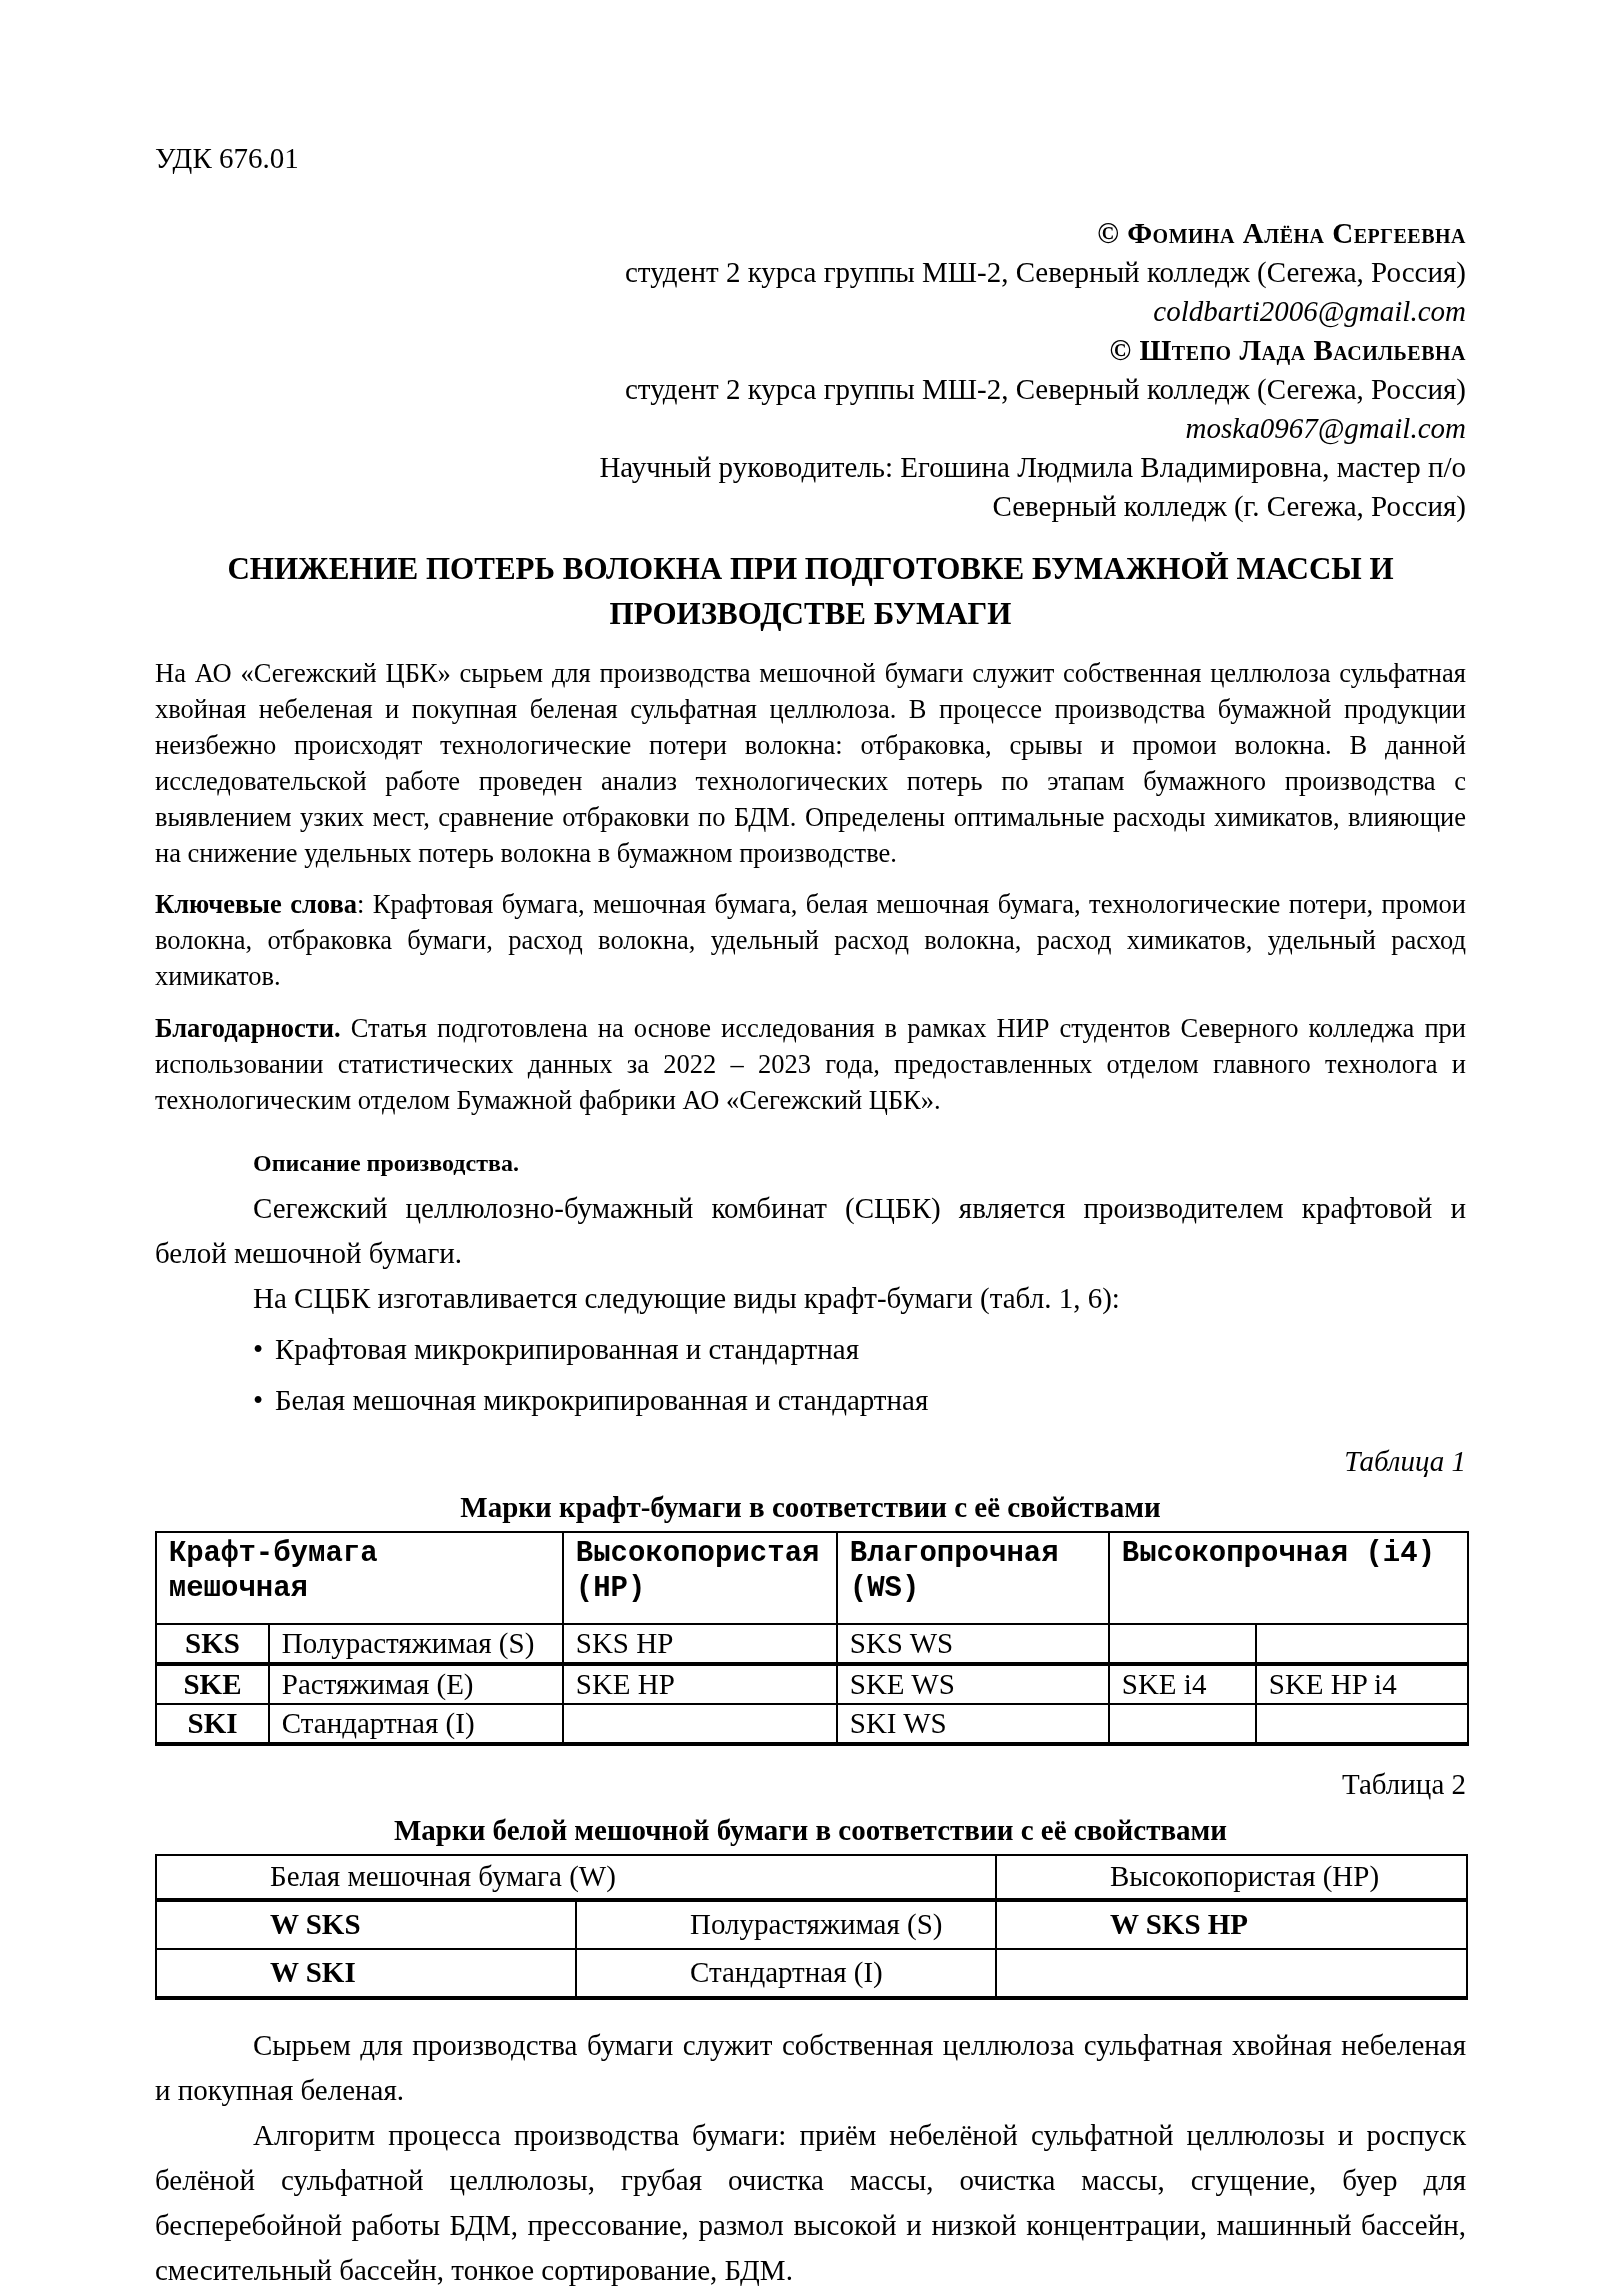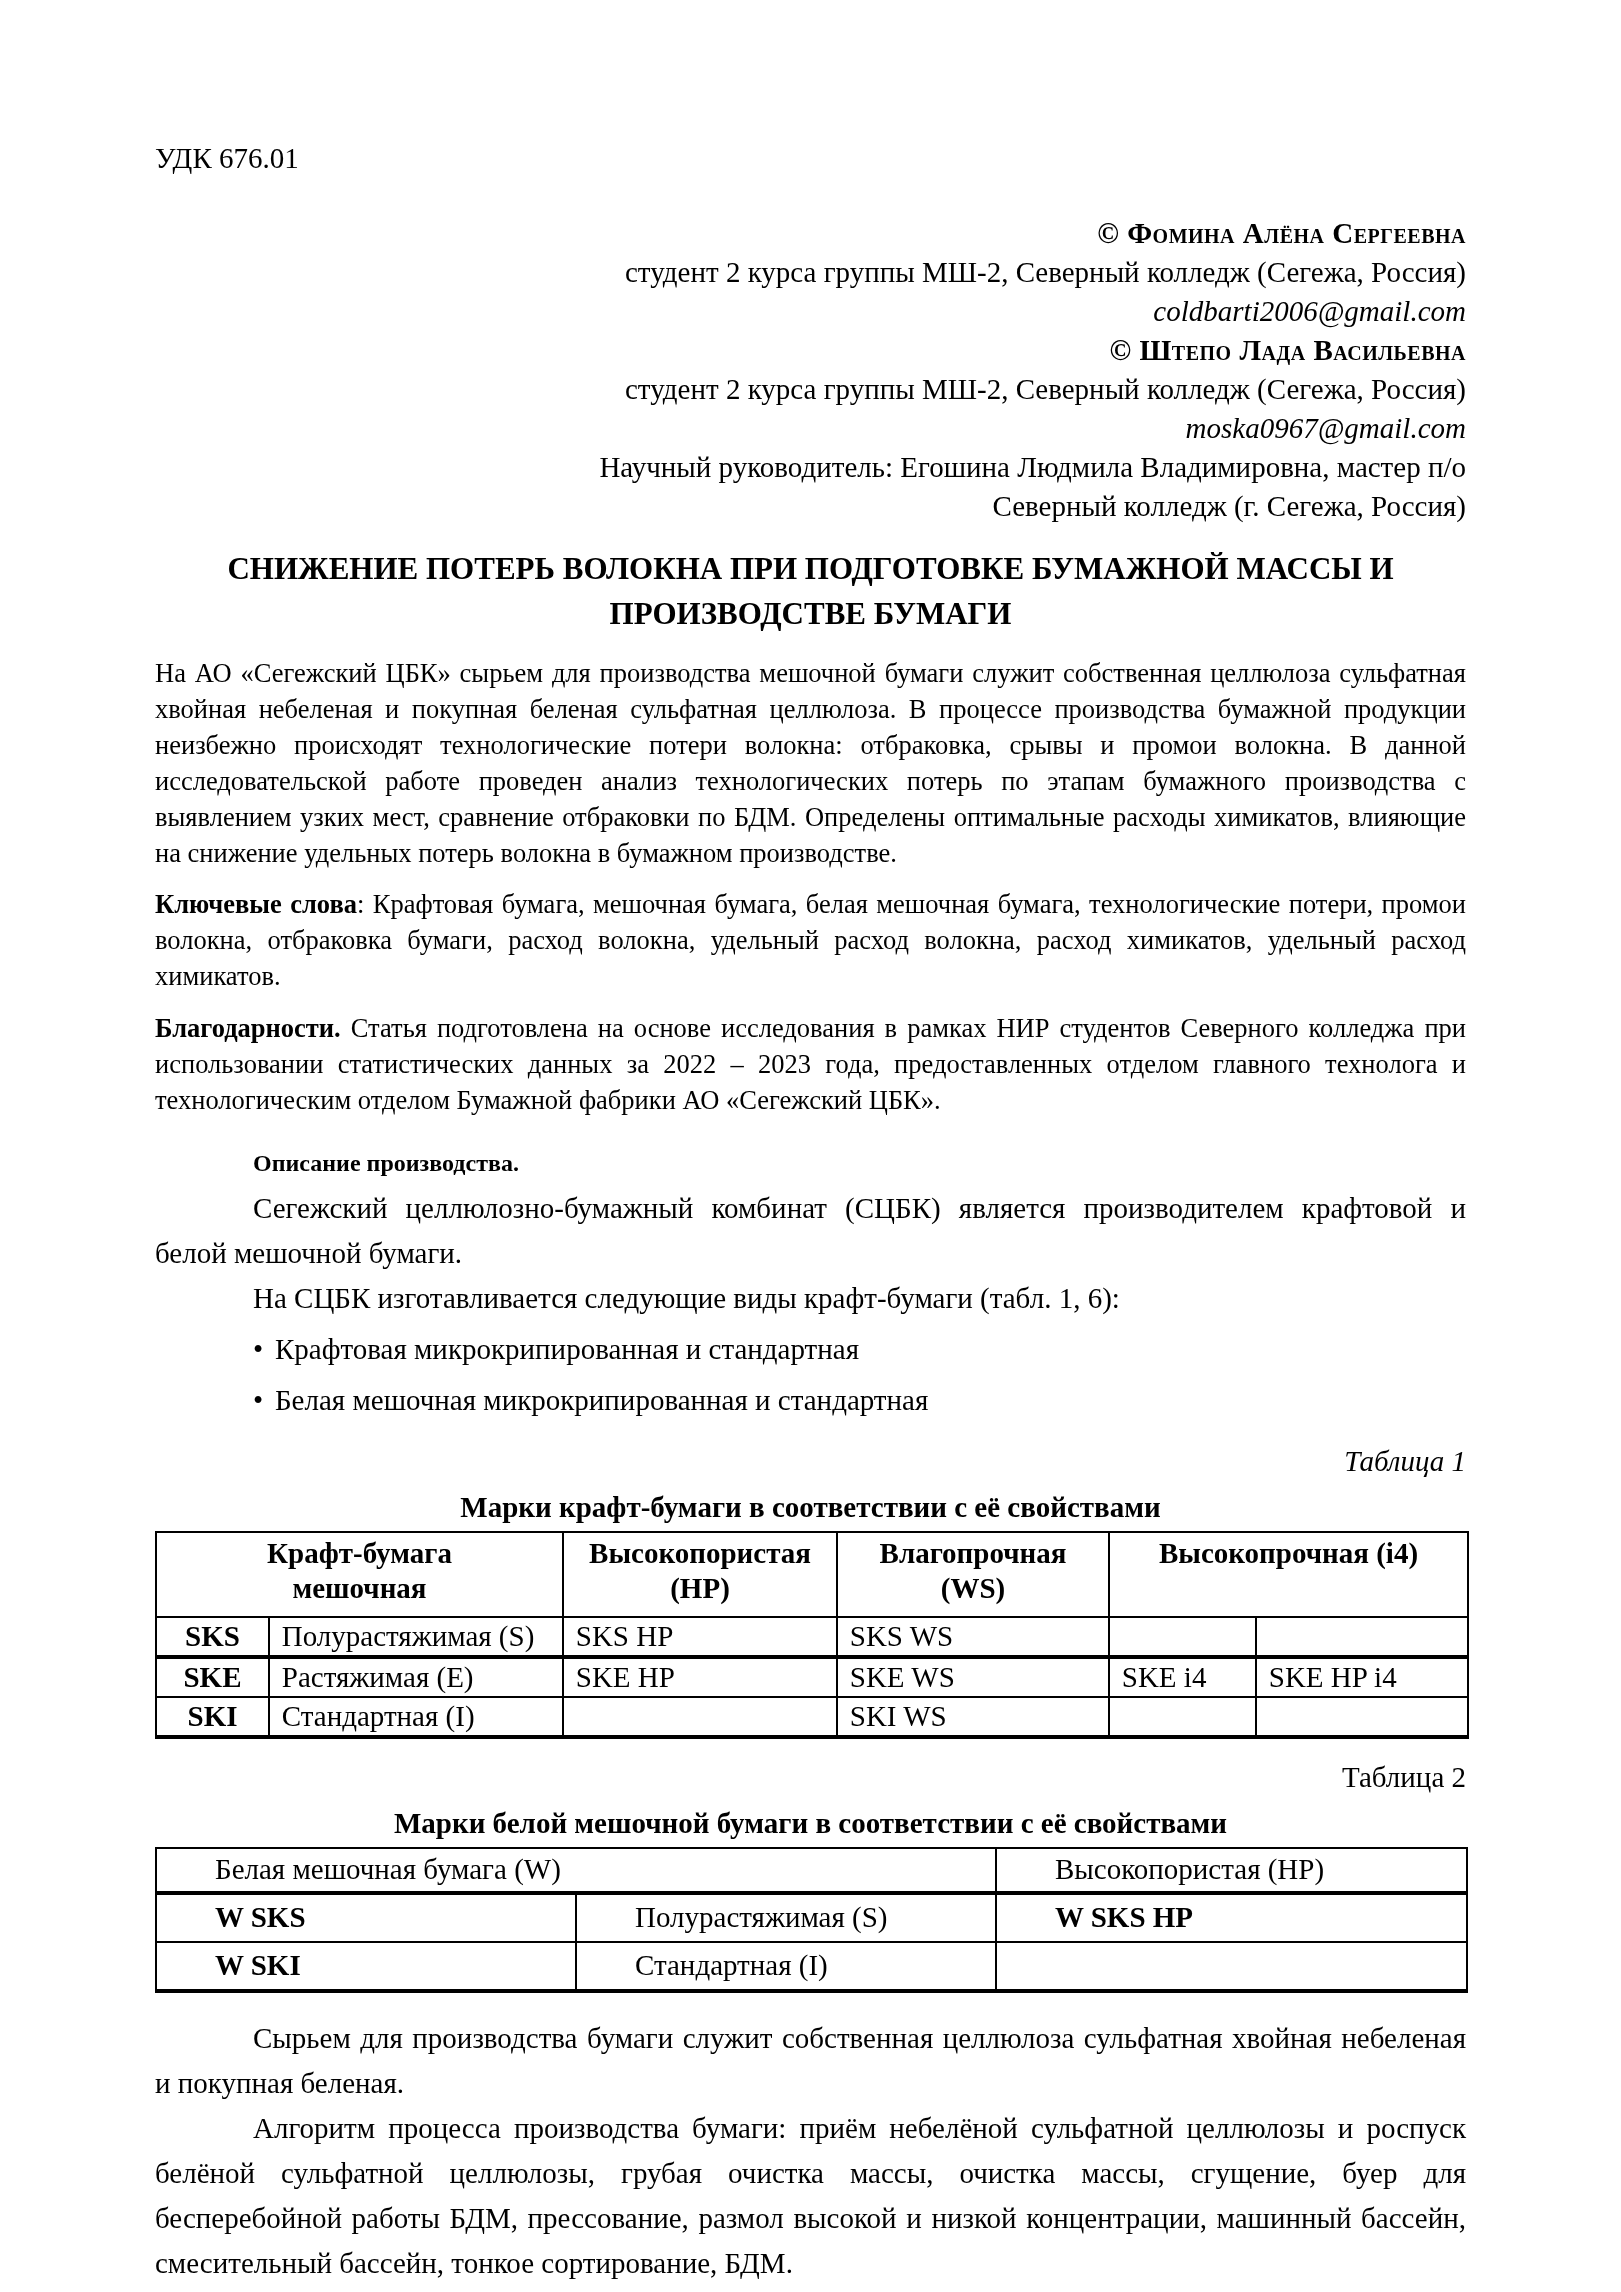--- a/index.html
+++ b/index.html
@@ -35,30 +35,30 @@
   ul.bullets .bullet-glyph { margin-right:11.8px; }
 
   .table-label { margin-top:19.6px; text-align:right; font-size:29px; line-height:37px; }
   .italic { font-style:italic; }
   .table-caption { margin-top:7.8px; text-align:center; font-weight:bold; font-size:29px; line-height:39px; }
 
   table { border-collapse:collapse; table-layout:fixed; width:1311px; margin-top:3.9px; font-size:29px; }
   td { border:2px solid #000; padding:1px 11.8px; line-height:35px; overflow:hidden; }
 
   
-  .t1 td.hdr { text-align:center; font-weight:bold; vertical-align:top; padding-top:3.9px; padding-bottom:10px; }
+  .t1 td.hdr { font-weight:bold; vertical-align:top; padding-top:3.9px; padding-bottom:17px;font-family:Liberation Mono, monospace; }
   .t1 .wrap-narrow { display:inline-block; max-width:235px; }
   .t1 td.code { text-align:center; font-weight:bold; }
   .t1 tr.thick-below td { border-bottom-width:4.9px; }
   .t1 tr:last-child td { border-bottom-width:4.9px; }
   .t1 td { height:39px; }
   .t1 tr.header-row td { height:74px; }
 
   
-  .t2 td { padding-left:58px; height:49px; line-height:39px; }
+  .t2 td { padding-left:113px; height:49px; line-height:39px; }
   .t2 tr.header-row td { height:45px; border-bottom-width:4.9px; line-height:35px; }
   .t2 tr:last-child td { border-bottom-width:4.9px; }
   .t2 .b { font-weight:bold; }
 
   .after-tables { margin-top:23.5px; }
 </style>
 </head>
 <body>
 
 <div class="udk">УДК 676.01</div>

